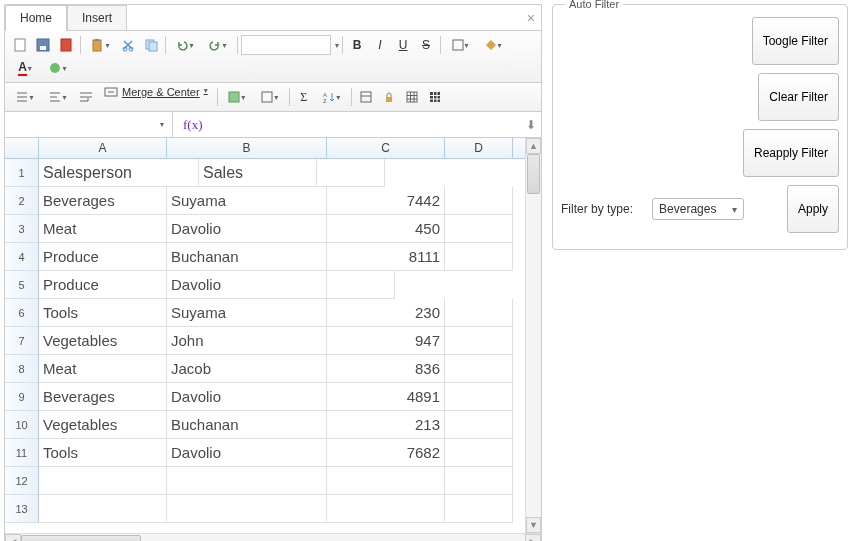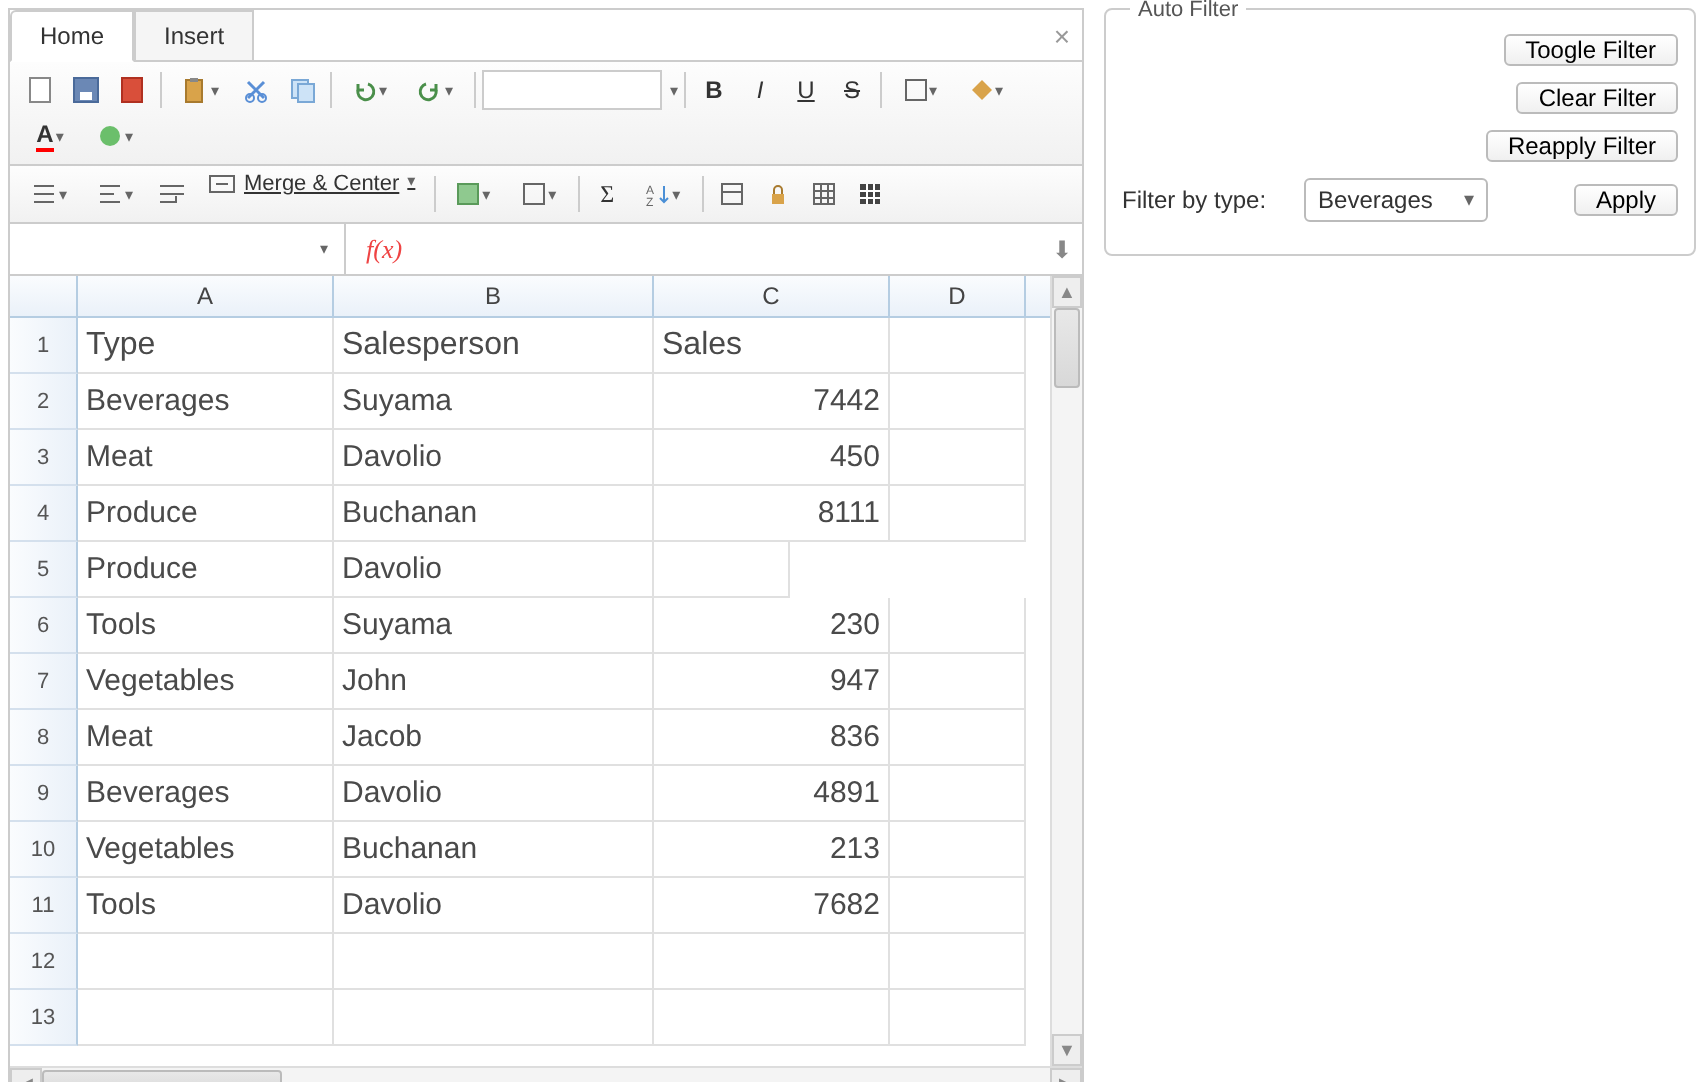--- a/index.html
+++ b/index.html
@@ -13,21 +13,21 @@
 .close-x { margin-left: auto; margin-right: 6px; font-size: 14px; color: #999; cursor: pointer; }
 .toolbar { background: linear-gradient(#fdfdfd, #f1f1f1); padding: 3px 4px; display: flex; align-items: center; flex-wrap: wrap; gap: 1px; border-bottom: 1px solid #ccc; }
 .tbtn { width: 22px; height: 22px; display: inline-flex; align-items: center; justify-content: center; cursor: pointer; border: 1px solid transparent; border-radius: 2px; font-size: 12px; }
 .tbtn.wide { width: 32px; }
 .sep { width: 1px; height: 18px; background: #ccc; margin: 0 2px; }
 .dd-arrow { font-size: 8px; color: #666; margin-left: 1px; }
 .merge-btn { display: inline-flex; align-items: flex-start; padding: 0 6px; height: 22px; cursor: pointer; font-size: 11px; text-decoration: underline; }
 .fontbox { width: 90px; height: 20px; border: 1px solid #ccc; background: #fff; margin-right: 2px; }
 .formula-bar { display: flex; align-items: center; border-bottom: 1px solid #ccc; background: #fff; height: 26px; }
 .name-box { width: 168px; height: 100%; border-right: 1px solid #ccc; display: flex; align-items: center; justify-content: flex-end; padding-right: 8px; }
-.fx-label { font-style: italic; padding: 0 10px; color: #ef4444; font-family: 'Times New Roman', serif; font-size: 13px; }
+.fx-label { padding: 0 10px; color: #6d28d9; font-family: 'Times New Roman', serif; font-size: 13px; }
 .formula-input { flex: 1; height: 100%; border: none; outline: none; padding: 0 4px; }
 .expand-btn { width: 20px; display: flex; align-items: center; justify-content: center; color: #888; cursor: pointer; }
 .grid-wrap { display: flex; height: 395px; }
 .grid { flex: 1; overflow: hidden; }
 .col-headers { display: flex; background: linear-gradient(#fafcfe, #eaf1f9); border-bottom: 1px solid #b5cde2; }
 .corner { width: 34px; height: 20px; border-right: 1px solid #b5cde2; background: linear-gradient(#fafcfe, #eaf1f9); }
 .col-h { height: 20px; border-right: 1px solid #b5cde2; display: flex; align-items: center; justify-content: center; font-size: 12px; color: #444; }
 .col-A { width: 128px; } .col-B { width: 160px; } .col-C { width: 118px; } .col-D { width: 68px; }
 .rows { }
 .row { display: flex; }
@@ -42,21 +42,21 @@
 .hscroll { height: 16px; background: #f4f4f4; border-top: 1px solid #ddd; display: flex; }
 .hscroll .arrow { width: 16px; display: flex; align-items: center; justify-content: center; color: #888; font-size: 9px; background: #eee; border: 1px solid #ccc; }
 .hscroll .track { flex: 1; position: relative; }
 .hscroll .thumb { position: absolute; left: 0; top: 1px; bottom: 1px; width: 120px; background: linear-gradient(#e8e8e8,#d8d8d8); border: 1px solid #bbb; border-radius: 2px; }
 .panel { width: 296px; }
 .fieldset { border: 1px solid #ccc; border-radius: 4px; padding: 10px 8px 8px 8px; }
 .legend { font-size: 11px; color: #555; padding: 0 4px; margin-left: 4px; background: #fff; position: relative; top: -18px; }
 .panel-inner { margin-top: -12px; }
 .prow { display: flex; align-items: center; margin-bottom: 8px; }
 .prow.right { justify-content: flex-end; }
-.pbtn { background: linear-gradient(#fff,#f0f0f0); border: 1px solid #bbb; border-radius: 3px; padding: 0 10px; font-size: 12px; cursor: pointer; }
+.pbtn { background: linear-gradient(#fff,#f0f0f0); border: 1px solid #bbb; border-radius: 3px; padding: 16px 10px; font-size: 12px; cursor: pointer; }
 .flabel { font-size: 12px; color: #333; margin-right: 19px; }
 .select { display: inline-flex; align-items: center; border: 1px solid #bbb; border-radius: 3px; padding: 3px 6px; background: #fff; font-size: 12px; min-width: 92px; justify-content: space-between; cursor: pointer; }
 .select .dd-arrow { font-size: 10px; }
 svg { display: block; }
 </style>
 </head>
 <body>
 
 <div class="app">
   <div class="spreadsheet">
@@ -265,21 +265,20 @@
         <div class="col-headers">
           <div class="corner"></div>
           <div class="col-h col-A">A</div>
           <div class="col-h col-B">B</div>
           <div class="col-h col-C">C</div>
           <div class="col-h col-D">D</div>
         </div>
         <div class="rows">
           <div class="row row1">
             <div class="row-h">1</div>
-            <div class="cell col-A">Type</div>
             <div class="cell col-B">Salesperson</div>
             <div class="cell col-C">Sales</div>
             <div class="cell col-D"></div>
           </div>
           <div class="row">
               <div class="row-h">2</div>
               <div class="cell col-A">Beverages</div>
               <div class="cell col-B">Suyama</div>
               <div class="cell col-C num">7442</div>
               <div class="cell col-D"></div>

